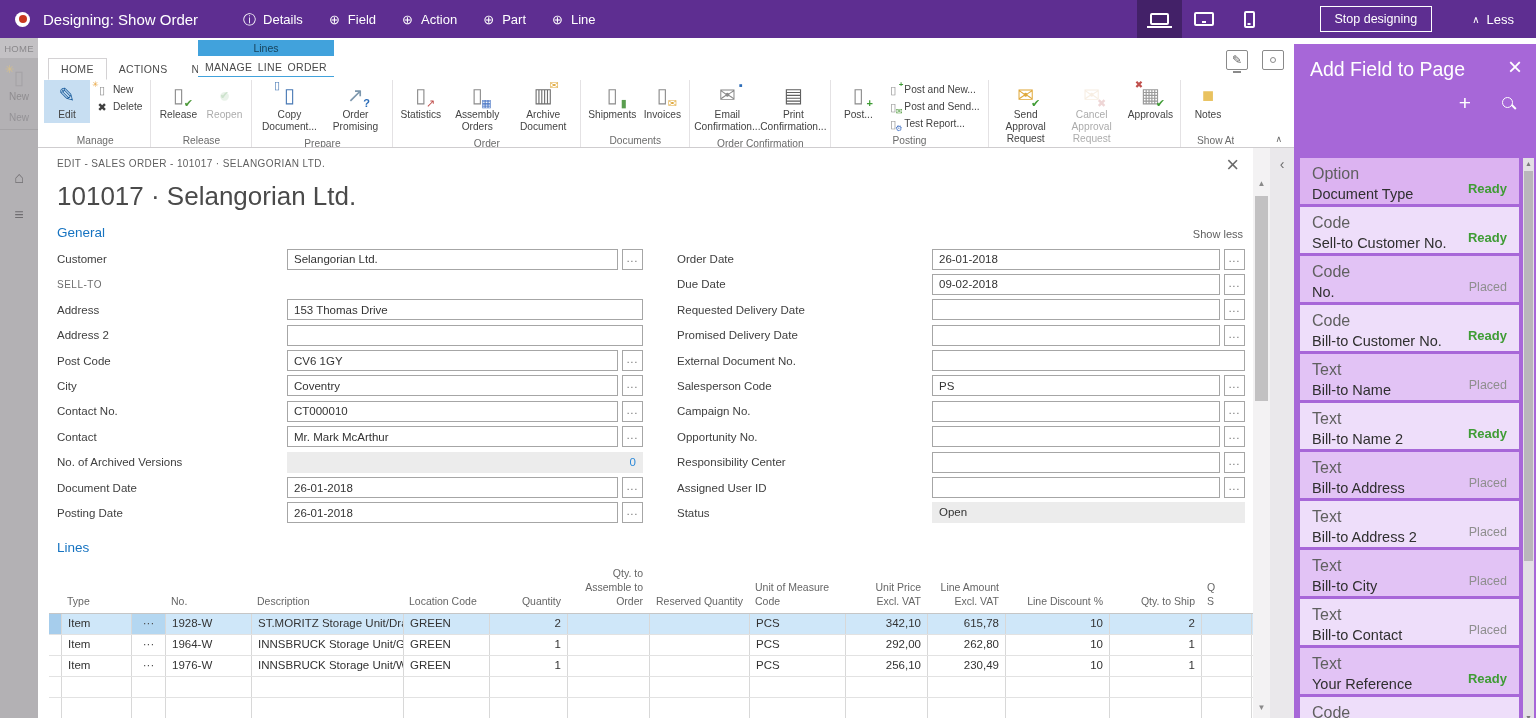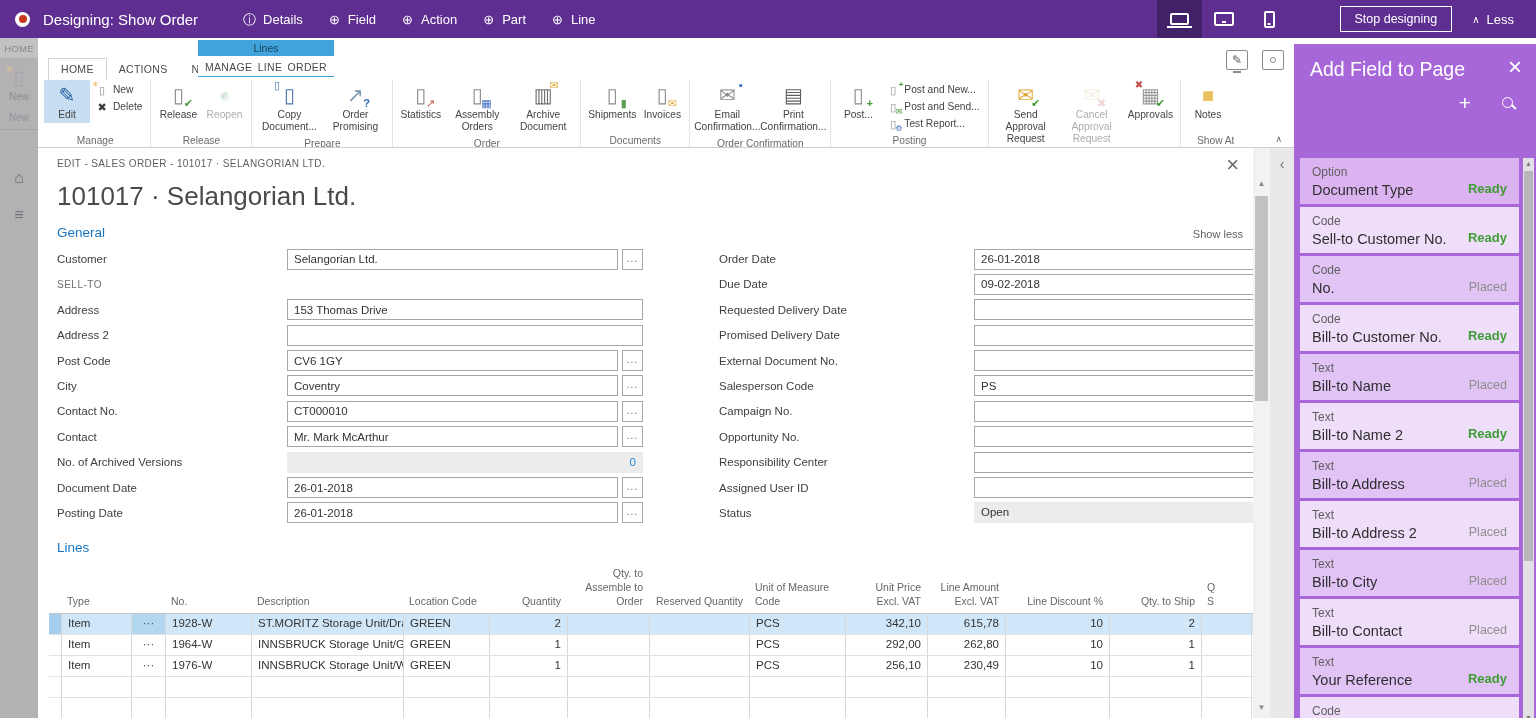--- a/index.html
+++ b/index.html
@@ -16,21 +16,21 @@
   .tmenu-item .icon{font-size:13px;width:15px;height:15px}
   .tb-right{margin-left:auto;display:flex;align-items:center;height:38px}
   .dev{width:45px;height:38px;display:flex;align-items:center;justify-content:center;cursor:pointer}
   .dev.active{background:rgba(0,0,0,.28)}
   .shape-laptop{width:19px;height:12px;border:2px solid #fff;border-radius:2px;position:relative}
   .shape-laptop::after{content:"";position:absolute;left:-5px;right:-5px;bottom:-5px;height:2px;background:#fff}
   .shape-tablet{width:20px;height:14px;border:2px solid #fff;border-radius:2px;position:relative}
   .shape-tablet::after{content:"";position:absolute;bottom:1px;left:50%;transform:translateX(-50%);width:4px;height:2px;background:#fff}
   .shape-phone{width:11px;height:17px;border:2px solid #fff;border-radius:2px;position:relative}
   .shape-phone::after{content:"";position:absolute;bottom:1px;left:50%;transform:translateX(-50%);width:3px;height:2px;background:#fff}
-  .stop-btn{border:1px solid #fff;background:transparent;color:#fff;font-size:12.5px;padding:5px 14px;margin:0 20px 0 48px;cursor:pointer;font-family:inherit;white-space:nowrap}
+  .stop-btn{border:1px solid #fff;background:transparent;color:#fff;font-size:12.5px;padding:5px 14px;margin:0 40px 0 48px;cursor:pointer;font-family:inherit;white-space:nowrap}
   .less{display:flex;align-items:center;gap:7px;font-size:13px;margin-right:22px;cursor:pointer;white-space:nowrap}
   .less .chev{font-size:10px}
 
   
   #strip{position:absolute;left:0;top:38px;width:38px;height:680px;background:#b3b1b4;z-index:5}
   .strip-tab{height:20px;background:#c3c1c4;color:#8a888b;font-size:9.5px;display:flex;align-items:center;justify-content:center;letter-spacing:.3px}
   .strip-new{display:flex;flex-direction:column;align-items:center;padding-top:8px;color:#8f8d90;font-size:10px;gap:3px}
   .strip-new .icon{width:22px;height:22px;font-size:19px}
   .strip-group{text-align:center;color:#949296;font-size:10px;margin-top:10px;padding-bottom:6px;border-bottom:1px solid #a5a3a6}
   .strip-icons{display:flex;flex-direction:column;align-items:center;gap:17px;margin-top:38px}
@@ -78,21 +78,21 @@
 
   
   #content{position:absolute;left:38px;top:148px;width:1215px;height:570px;background:#fff;overflow:hidden;z-index:10}
   .crumb-row{display:flex;justify-content:space-between;align-items:flex-start;padding:10px 8px 0 19px}
   .crumb{font-size:10px;color:#5f5f5f;letter-spacing:.4px}
   .card-close{font-size:22px;font-weight:300;color:#6a6a6a;line-height:14px;cursor:pointer;padding:0 6px}
   .page-title{margin:9px 0 0 19px;font-size:26px;font-weight:300;color:#4a4a4a}
   .sec-row{margin:13px 10px 0 19px;display:flex;justify-content:space-between;align-items:flex-end}
   .sec-link{font-size:13.5px;color:#1673c1;cursor:pointer}
   .show-less{font-size:11px;color:#5f5f5f;cursor:pointer}
-  .form{display:flex;gap:76px;margin:8px 8px 0 19px}
+  .form{display:flex;gap:34px;margin:8px 8px 0 19px}
   .fcol{flex:none}
   .fcol.left{width:586px}
   .fcol.right{width:568px}
   .frow{display:flex;align-items:center;height:22px;margin-bottom:3.4px}
   .flabel{font-size:11.5px;color:#404040;flex:none}
   .fcol.left .flabel{width:230px}
   .fcol.right .flabel{width:255px}
   .fbox{flex:1;display:flex;align-items:center}
   .finput{flex:1;height:21px;border:1px solid #a6a6a6;font-size:11.5px;color:#333;padding:0 6px;font-family:inherit;min-width:0;background:#fff}
   .assist{width:21px;height:21px;border:1px solid #a6a6a6;background:#fff;color:#666;font-size:10px;letter-spacing:1px;text-align:center;line-height:18px;margin-left:4px;cursor:pointer;flex:none}
@@ -135,21 +135,21 @@
   .p-actions{display:flex;justify-content:flex-end;align-items:center;gap:30px;margin:14px 20px 0 0}
   .p-plus{font-size:21px;font-weight:300;cursor:pointer;line-height:16px}
   .search-glyph{position:relative;width:15px;height:15px;display:inline-block;cursor:pointer}
   .search-glyph::before{content:"";position:absolute;left:1px;top:1px;width:9px;height:9px;border:1.5px solid #fff;border-radius:50%}
   .search-glyph::after{content:"";position:absolute;right:0px;bottom:1px;width:6px;height:1.5px;background:#fff;transform:rotate(45deg);transform-origin:right center}
   .p-list{position:absolute;left:6px;top:114px;width:219px;height:566px;overflow:hidden}
   .fcard{position:relative;height:46px;margin-bottom:3px;padding:7px 12px;cursor:grab}
   .fcard:nth-child(odd){background:#e2c3f5}
   .fcard:nth-child(even){background:#eedefa}
   .fcard:nth-child(1){background:#dcb3f1}
-  .fcard-type{font-size:12px;color:#5f5f5f;margin-bottom:3px}
+  .fcard-type{font-size:16px;color:#5f5f5f;margin-bottom:3px}
   .fcard-name{font-size:14.5px;color:#2f2f2f;white-space:nowrap;overflow:hidden}
   .fstatus{position:absolute;right:12px;bottom:8px}
   .fstatus.ready{color:#3f9c35;font-weight:bold;font-size:13px}
   .fstatus.placed{color:#8e8e8e;font-size:12.5px}
   #pscroll{position:absolute;right:2px;top:114px;width:11px;height:566px;background:#e3e0e5}
   #pscroll .sb-arrow{width:11px;height:12px;line-height:12px;font-size:7px;color:#7a7a7a}
   #pscroll .sb-thumb{position:absolute;left:1px;width:9px;background:#b9b6bb;cursor:pointer}
 </style>
 </head>
 <body>

